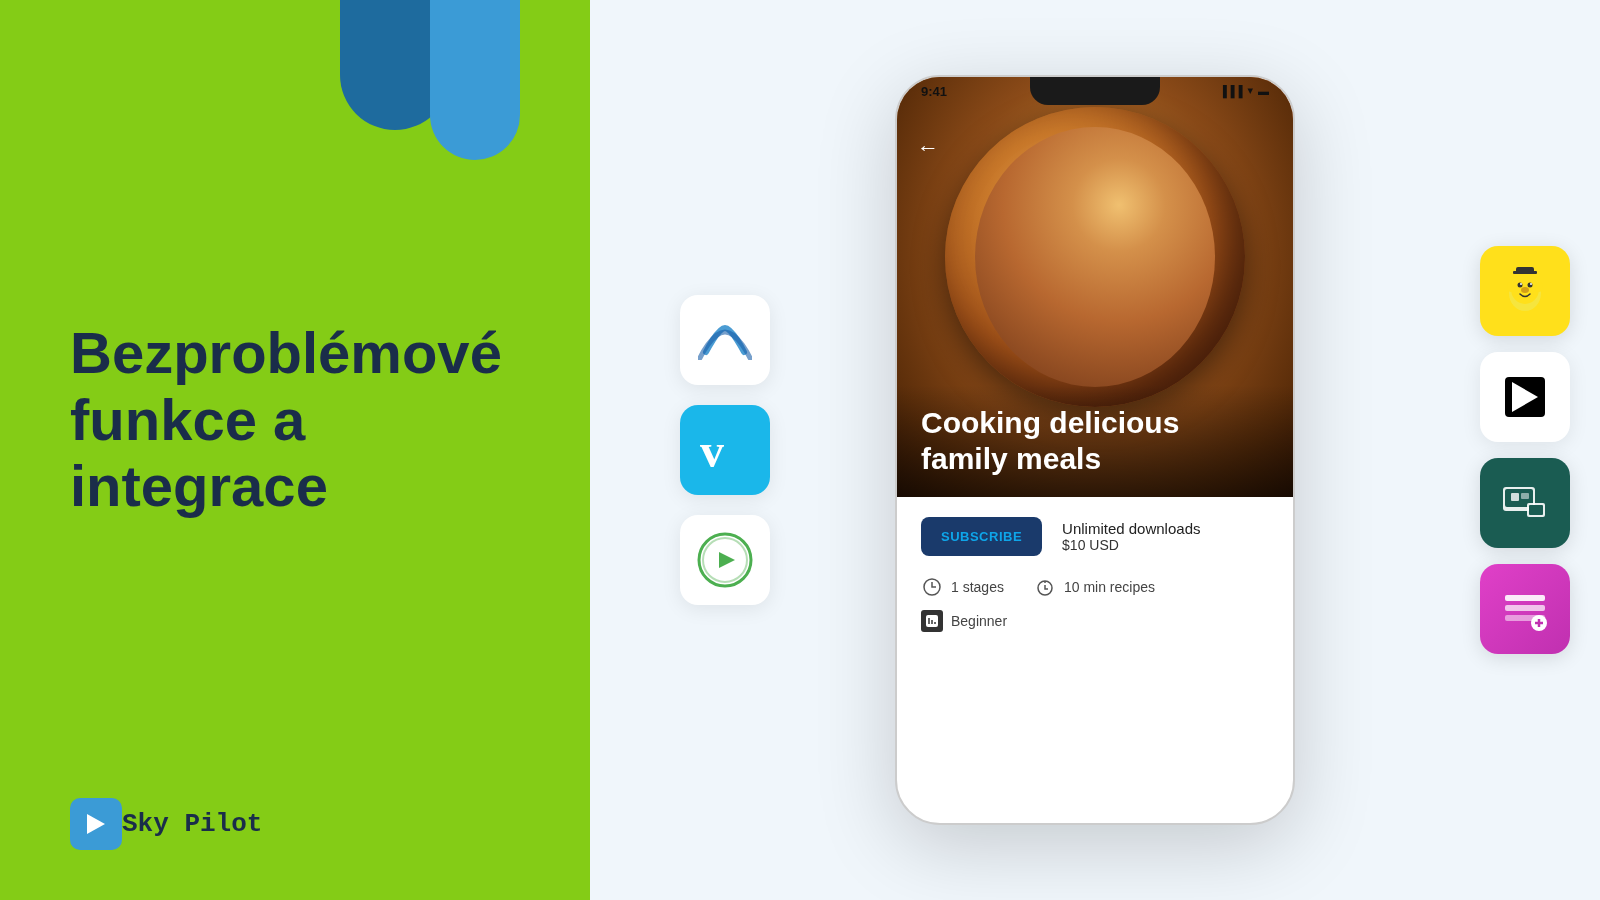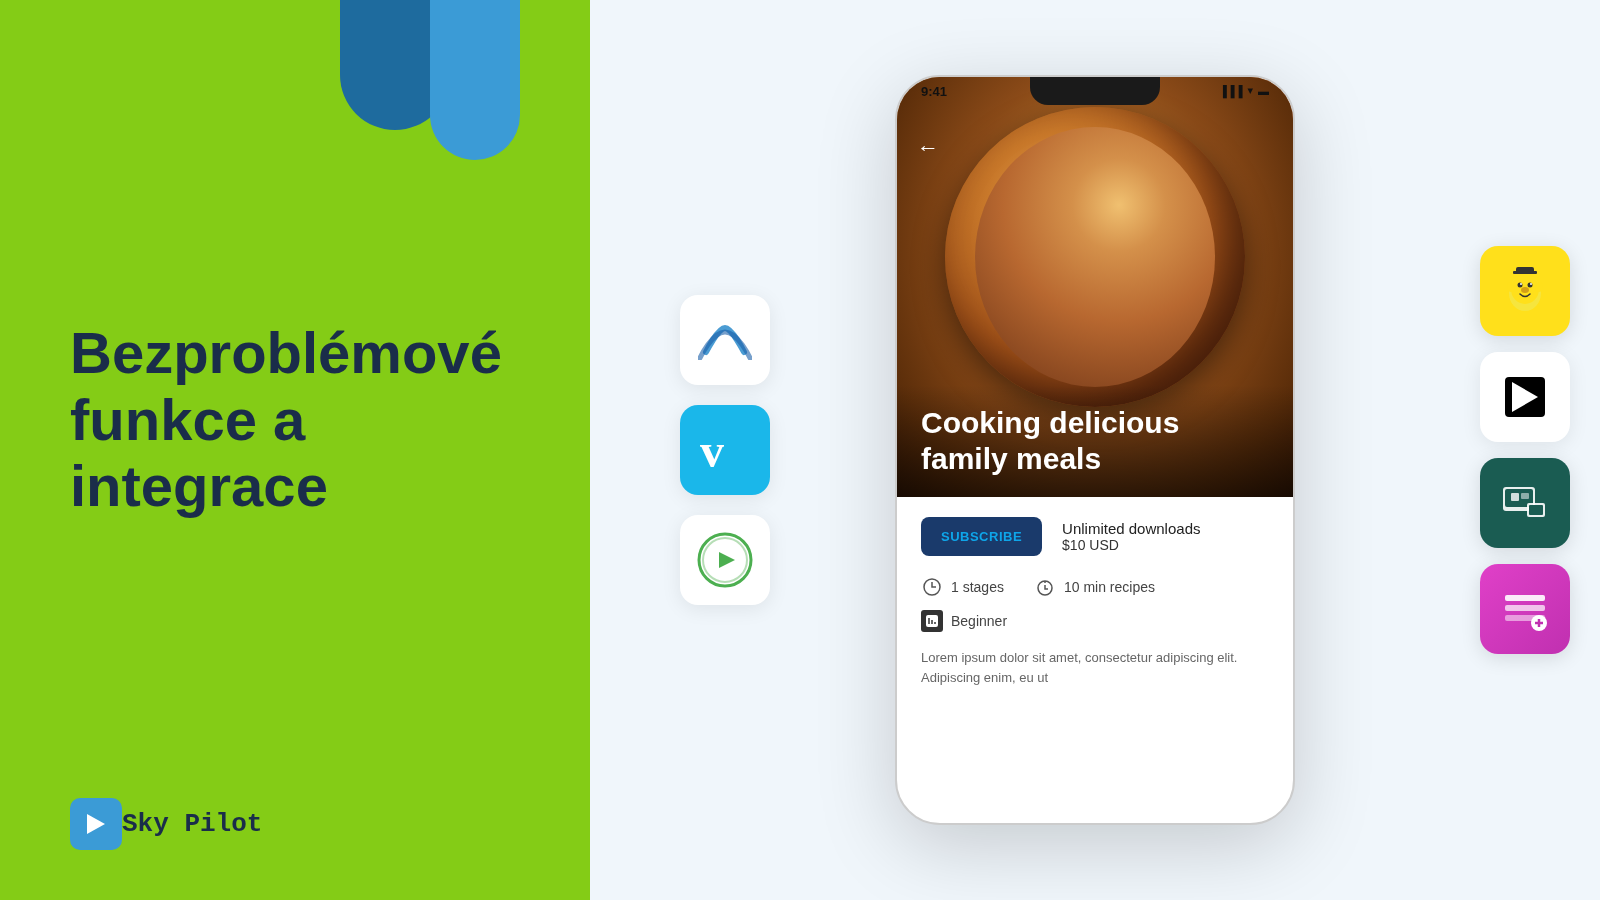--- a/index.html
+++ b/index.html
@@ -481,21 +481,20 @@
             <svg width="14" height="14" viewBox="0 0 14 14" fill="none">
               <rect x="1" y="1" width="12" height="12" rx="2" fill="white"></rect>
               <line x1="4" y1="4" x2="4" y2="10" stroke="#333" stroke-width="1.5"></line>
               <line x1="7" y1="6" x2="7" y2="10" stroke="#333" stroke-width="1.5"></line>
               <line x1="10" y1="8" x2="10" y2="10" stroke="#333" stroke-width="1.5"></line>
             </svg>
           </div>
           <span class="level-text">Beginner</span>
         </div>
 
-        <p class="description">Lorem ipsum dolor sit amet, consectetur adipiscing elit. Adipiscing enim, eu ut</p>
       </div>
     </div>
   </div>
 
   <div class="right-integrations">
 
     <div class="icon-mailchimp">
       <svg width="56" height="56" viewBox="0 0 56 56" fill="none">
 
         <ellipse cx="28" cy="30" rx="16" ry="18" fill="#f5e642" opacity="0.9"></ellipse>

